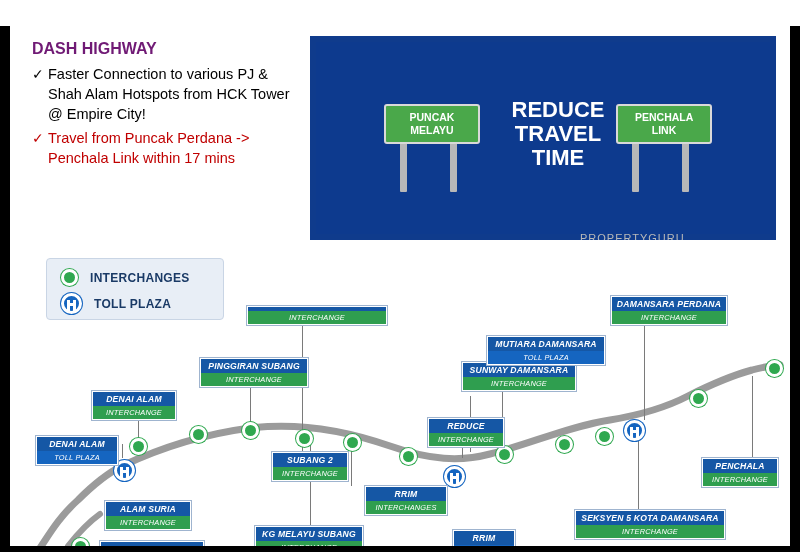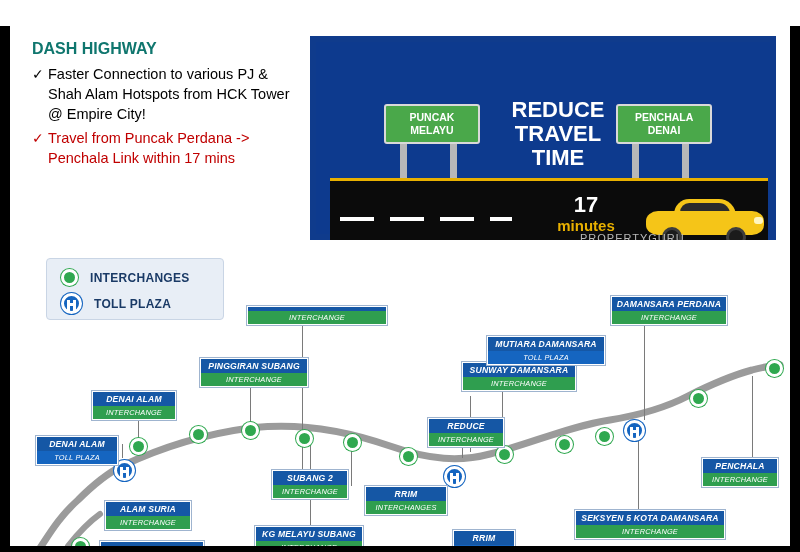--- a/index.html
+++ b/index.html
@@ -36,21 +36,21 @@
     border-left:10px solid #000000;
     border-right:10px solid #000000;
     border-bottom:6px solid #000000;
   }
   #inner {
     position:relative; width:780px; height:520px; background:#ffffff; overflow:hidden;
   }
 
   
   #text-block { position:absolute; left:22px; top:14px; width:262px; }
-  #dash-title { font-size:16px; font-weight:bold; color:#0f766e; margin-bottom:6px; }
+  #dash-title { font-size:16px; font-weight:bold; color:#701a75; margin-bottom:6px; }
   .bullet-row { display:flex; align-items:flex-start; margin-bottom:4px; }
   .check { width:16px; flex:0 0 16px; font-size:14px; line-height:20px; color:#000; }
   .bullet-text { font-size:14.5px; line-height:20px; }
   .b1 { color:#000; }
   .b2 { color:#c00000; }
   .b2 .check { color:#c00000; }
 
   
   #banner {
     position:absolute; left:300px; top:10px; width:466px; height:204px;
@@ -212,45 +212,25 @@
       <div class="post" id="post-r1"></div>
       <div class="post" id="post-r2"></div>
 
       <div class="sign" id="sign-left">
         <span>PUNCAK</span>
         <span>MELAYU</span>
       </div>
 
       <div class="sign" id="sign-right">
         <span>PENCHALA</span>
-        <span>DENAI</span>
+        <span>LINK</span>
       </div>
 
       <div id="reduce-text">REDUCE TRAVEL TIME</div>
 
-      <div id="road">
-        <div class="dash" style="left:10px;  width:34px;"></div>
-        <div class="dash" style="left:60px;  width:34px;"></div>
-        <div class="dash" style="left:110px; width:34px;"></div>
-        <div class="dash" style="left:160px; width:22px;"></div>
-
-        <div id="minutes">
-          <span id="min-num">17</span>
-          <span id="min-word">minutes</span>
-        </div>
-
-        <div id="car">
-          <div id="car-roof"></div>
-          <div id="car-window"></div>
-          <div id="car-body"></div>
-          <div class="wheel" id="wheel-1"></div>
-          <div class="wheel" id="wheel-2"></div>
-          <div id="headlight"></div>
-        </div>
-      </div>
     </div>
     <div id="watermark">PROPERTYGURU</div>
   </div>
 
   <div id="legend">
     <div class="legend-row" id="legend-row-1">
       <span class="node-dot"></span>
       <span class="legend-label">INTERCHANGES</span>
     </div>
     <div class="legend-row" id="legend-row-2">
@@ -336,21 +316,21 @@
 
     <div class="tag" style="left:190px; top:110px; width:108px;">
       <span class="t1">PINGGIRAN SUBANG</span>
       <span class="t2">INTERCHANGE</span>
     </div>
 
     <div class="tag" style="left:237px; top:58px; width:140px;">
       <span class="t2">INTERCHANGE</span>
     </div>
 
-    <div class="tag" style="left:262px; top:222px; width:76px;">
+    <div class="tag" style="left:262px; top:204px; width:76px;">
       <span class="t1">SUBANG 2</span>
       <span class="t2">INTERCHANGE</span>
     </div>
 
     <div class="tag" style="left:245px; top:278px; width:108px;">
       <span class="t1">KG MELAYU SUBANG</span>
       <span class="t2">INTERCHANGE</span>
     </div>
 
     <div class="tag" style="left:355px; top:238px; width:82px;">

